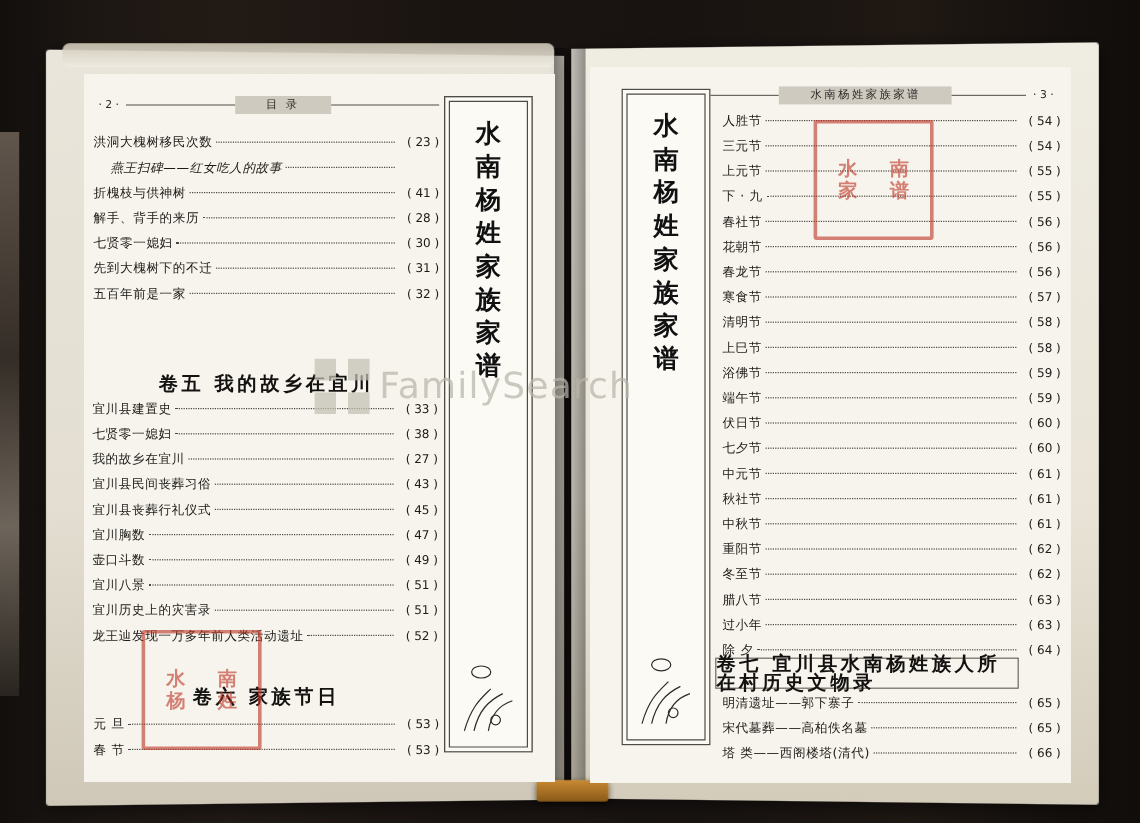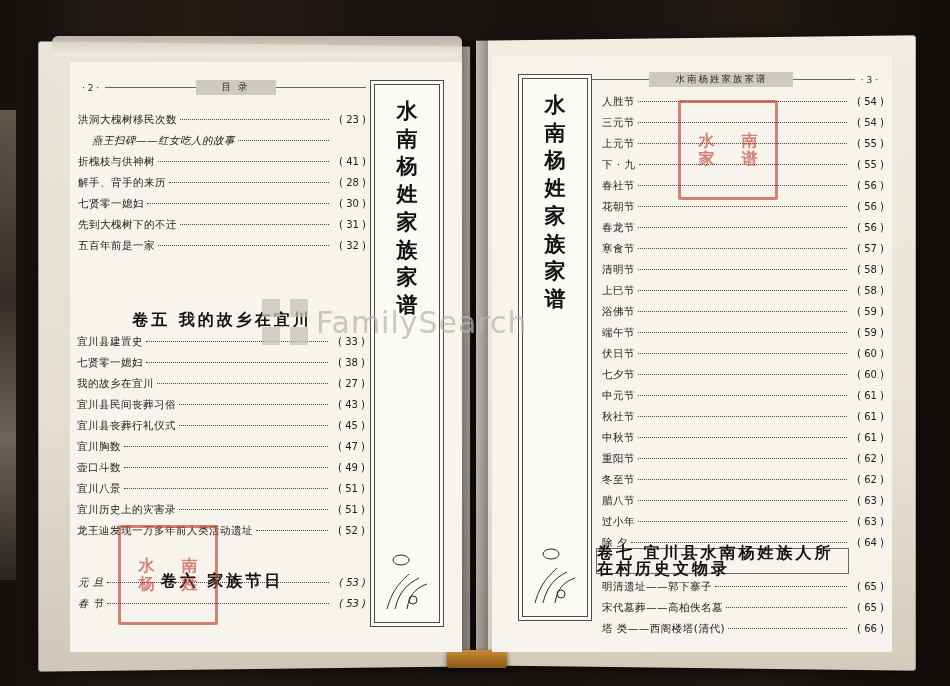--- a/index.html
+++ b/index.html
@@ -215,21 +215,21 @@
             <span class="t">龙王辿发现一万多年前人类活动遗址</span>
             <span class="dots"></span>
             <span class="pg">( 52 )</span>
           </div>
         </div>
 
       <div class="toc" style="left:8px;top:504px;width:288px;">
         <div class="vol-head">卷六   家族节日</div>
       </div>
 
-      <div class="toc" id="toc-l3" style="left:8px;top:515px;width:288px;font-style:italic;">
+      <div class="toc" id="toc-l3" style="left:8px;top:537px;width:288px;">
           <div class="toc-row">
             <span class="t">元  旦</span>
             <span class="dots"></span>
             <span class="pg">( 53 )</span>
           </div>
           <div class="toc-row">
             <span class="t">春  节</span>
             <span class="dots"></span>
             <span class="pg">( 53 )</span>
           </div>

